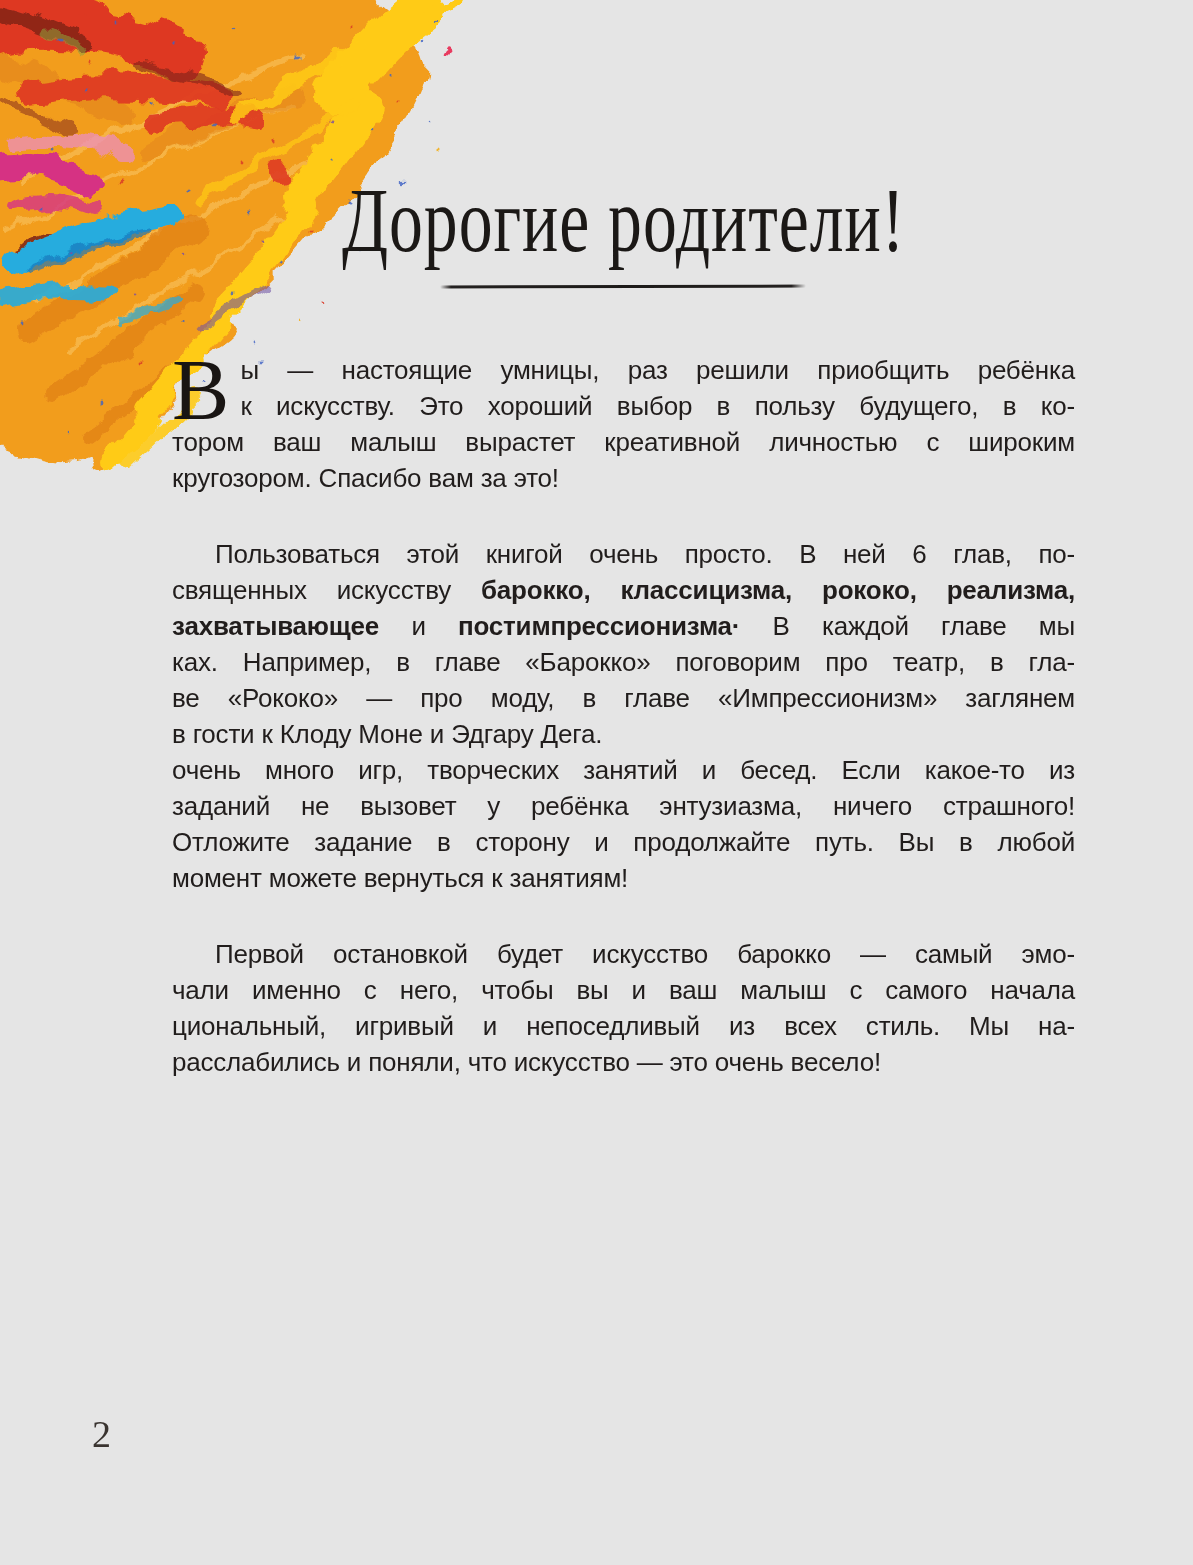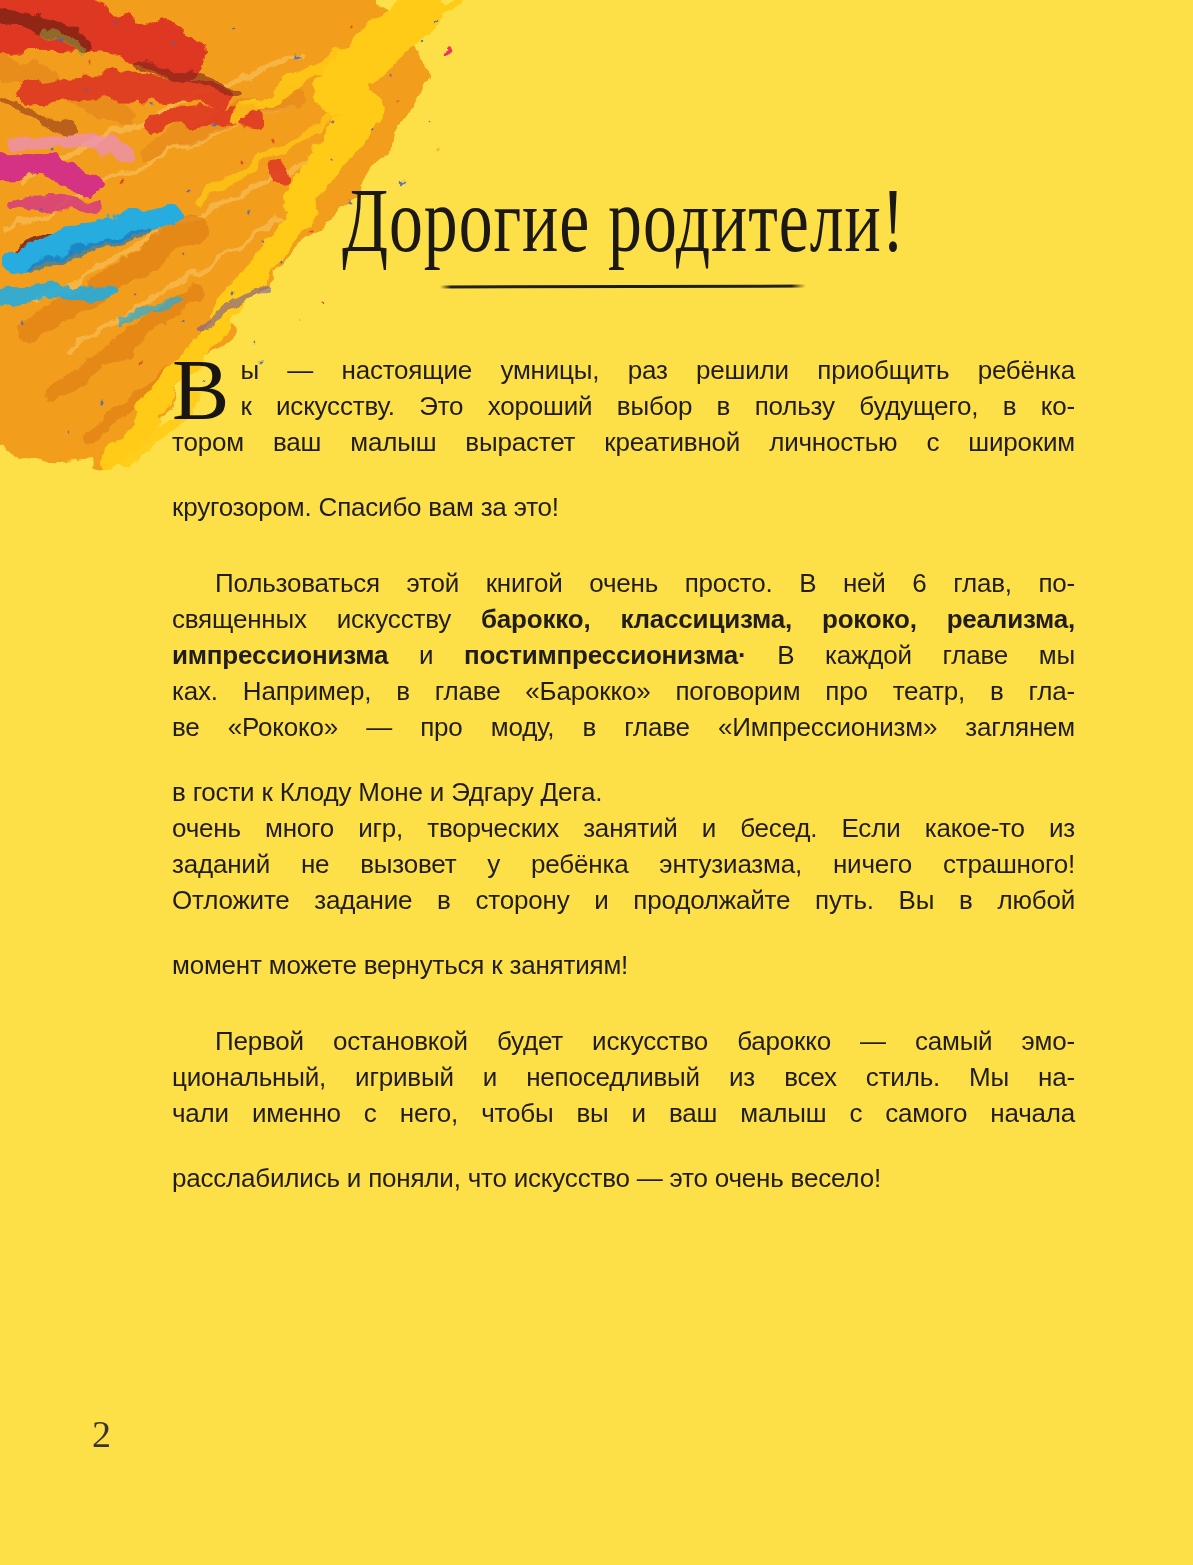--- a/index.html
+++ b/index.html
@@ -1,19 +1,19 @@
 <!DOCTYPE html>
 <html lang="ru"><head>
 <meta charset="utf-8">
 <style>
   html,body{margin:0;padding:0;background:#ffffff;}
   .page{
     position:relative;
     width:1193px;height:1565px;
-    background:#fde047;
+    background:#e5e5e5;
     overflow:hidden;
     font-family:"Liberation Sans",sans-serif;
   }
   
   .splash{position:absolute;top:0;left:0;width:470px;height:490px;}
   
   .title{
     position:absolute;left:172px;top:170px;width:903px;
     text-align:center;white-space:nowrap;
   }
@@ -36,21 +36,21 @@
   
   .body-text{
     position:absolute;left:172px;top:352px;width:903px;
     font-size:26px;line-height:36px;
     letter-spacing:-0.2px;
     color:#211d1c;
   }
   .body-text p{margin:0;padding:0;}
   p.gap-before{margin-top:40px;}
   .ln{display:block;text-align:justify;text-align-last:justify;}
-  .ln.end{text-align-last:left;margin-top:29px;}
+  .ln.end{text-align-last:left;}
   .ln.ind{padding-left:43px;}
   .b{font-weight:700;}
   .drop-cap{
     float:left;
     font-family:"Liberation Serif",serif;
     font-size:86px;line-height:64px;
     color:#191513;
     margin:6px 11px 0 0;
     letter-spacing:0;
   }
@@ -224,37 +224,37 @@
       <span class="ln">ы — настоящие умницы, раз решили приобщить ребёнка</span>
       <span class="ln">к искусству. Это хороший выбор в пользу будущего, в ко-</span>
       <span class="ln">тором ваш малыш вырастет креативной личностью с широким</span>
       <span class="ln end">кругозором. Спасибо вам за это!</span>
     </p>
 
 
     <p class="gap-before">
       <span class="ln ind">Пользоваться этой книгой очень просто. В ней 6 глав, по-</span>
       <span class="ln"><span>священных искусству </span><span class="b">барокко, классицизма, рококо, реализма,</span></span>
-      <span class="ln"><span class="b">импрессионизма</span><span> и </span><span class="b">постимпрессионизма·</span><span> В каждой главе мы</span></span>
+      <span class="ln"><span class="b">захватывающее</span><span> и </span><span class="b">постимпрессионизма·</span><span> В каждой главе мы</span></span>
       <span class="ln">ках. Например, в главе «Барокко» поговорим про театр, в гла-</span>
       <span class="ln">ве «Рококо» — про моду, в главе «Импрессионизм» заглянем</span>
       <span class="ln end">в гости к Клоду Моне и Эдгару Дега.</span>
     </p>
 
     <p>
       <span class="ln">очень много игр, творческих занятий и бесед. Если какое-то из</span>
       <span class="ln">заданий не вызовет у ребёнка энтузиазма, ничего страшного!</span>
       <span class="ln">Отложите задание в сторону и продолжайте путь. Вы в любой</span>
       <span class="ln end">момент можете вернуться к занятиям!</span>
     </p>
 
     <p class="gap-before">
       <span class="ln ind">Первой остановкой будет искусство барокко — самый эмо-</span>
+      <span class="ln">чали именно с него, чтобы вы и ваш малыш с самого начала</span>
       <span class="ln">циональный, игривый и непоседливый из всех стиль. Мы на-</span>
-      <span class="ln">чали именно с него, чтобы вы и ваш малыш с самого начала</span>
       <span class="ln end">расслабились и поняли, что искусство — это очень весело!</span>
     </p>
 
   </div>
 
   <div class="page-number">2</div>
 
 </div>
 
 </body></html>

